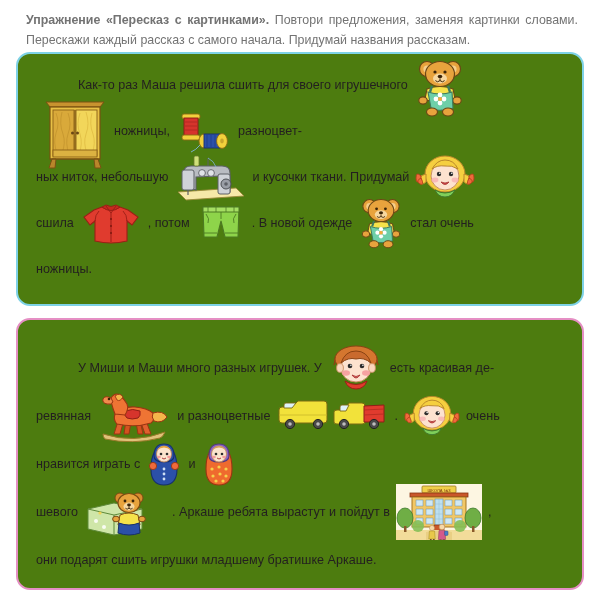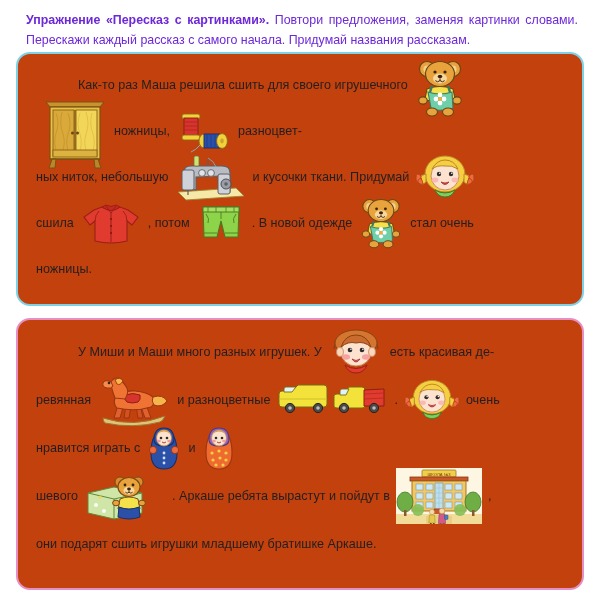--- a/index.html
+++ b/index.html
@@ -16,30 +16,30 @@
     background: #ffffff;
   }
 
   
   .header {
     position: absolute;
     left: 26px; top: 10px;
     width: 552px;
     font-size: 12.4px;
     line-height: 1.62;
-    color: #6d28d9;
+    color: #737373;
     text-align: justify;
   }
   .header .lead { font-weight: bold; }
 
   
   .story-box {
     position: absolute;
     border-radius: 14px;
-    background: #c2410c;
+    background: #4d7c0f;
   }
   .story-box.cyan  { border: 2px solid #7ed2e6; }
   .story-box.pink  { border: 2px solid #e58fc4; }
 
   #story1 { left: 16px; top: 52px;  width: 568px; height: 254px; }
   #story2 { left: 16px; top: 318px; width: 568px; height: 272px; }
 
   .lines {
     position: absolute;
     left: 18px; right: 16px; top: 0;
@@ -302,21 +302,21 @@
       </div>
 
       <div class="line l5">
         <span class="txt">ножницы.</span>
       </div>
 
     </div>
   </div>
 
   <div class="story-box pink" id="story2">
-    <div class="lines" style="top:8px;text-align:right;">
+    <div class="lines" style="top:24px;text-align:right;">
 
       <div class="line l1">
         <span class="txt">У Миши и Маши много разных игрушек. У</span>
         <span class="pic ml mr tall">
           <svg width="56" height="50" viewBox="0 0 56 50">
 
             <path d="M6 22 q0 -18 22 -18 q22 0 22 18 q-2 -8 -8 -10 q-6 5 -14 4 q-8 1 -14 -3 q-6 2 -8 9 z" fill="#c96a2e" stroke="#8a4313" stroke-width="1"></path>
             <ellipse cx="28" cy="16" rx="21" ry="13" fill="#d4762f" stroke="#8a4313" stroke-width="1"></ellipse>
 
             <ellipse cx="28" cy="25" rx="15" ry="14" fill="#fde2cf" stroke="#c98f63" stroke-width="1"></ellipse>

